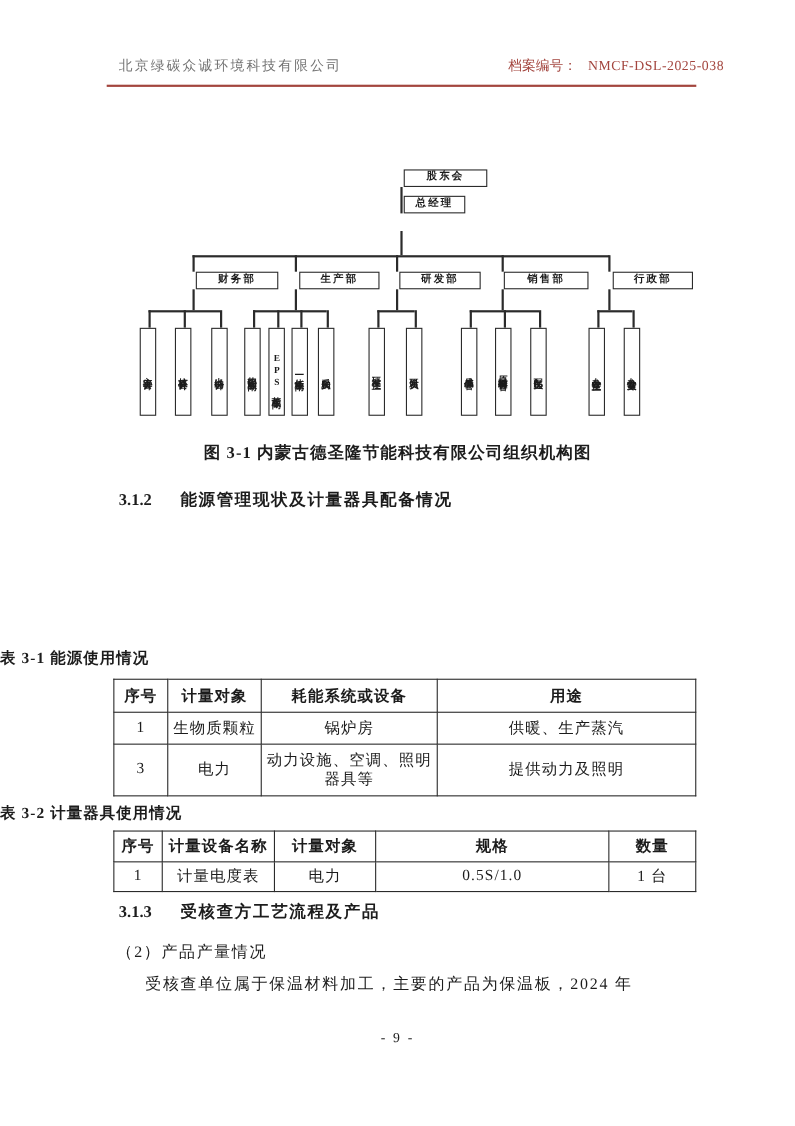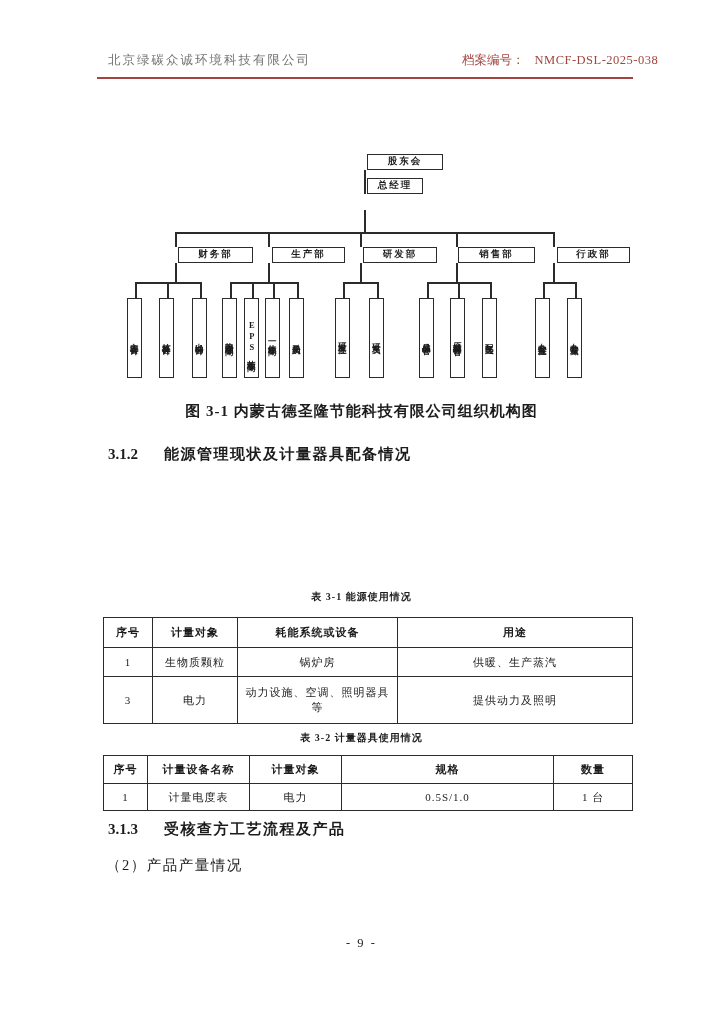--- a/index.html
+++ b/index.html
@@ -28,25 +28,25 @@
     font-size:8.5px; font-weight:bold; letter-spacing:1px; line-height:1; }
   .ln { position:absolute; background:#2b2b2b; }
   .v { width:1.5px; } .h { height:1.5px; }
   
   .caption { position:absolute; left:0; top:402px; width:723px; text-align:center;
     font-size:15px; font-weight:bold; letter-spacing:1px; }
   .heading { position:absolute; left:108px; font-size:15px; font-weight:bold; letter-spacing:1.5px; }
   .heading .no { margin-right:26px; letter-spacing:0; }
   .para { position:absolute; left:103px; width:528px; font-size:14.5px;
     line-height:38px; letter-spacing:1.6px; text-indent:2em; text-align:justify; }
-  .tbl-title { position:absolute; left:0; width:723px; text-align:center;
-    font-size:10px; font-weight:bold; letter-spacing:1px; }
+  .tbl-title { position:absolute; left:0; width:723px; text-align:left;
+    font-size:14px; font-weight:bold; letter-spacing:1px; }
   table { position:absolute; left:103px; width:529px; border-collapse:collapse; table-layout:fixed; }
   th, td { border:1.5px solid #2b2b2b; text-align:center; vertical-align:middle;
-    font-size:11px; letter-spacing:1px; padding:2px 4px; }
+    font-size:14px; letter-spacing:1px; padding:2px 4px; }
   th { font-weight:bold; }
   #table1 th { height:30px; } #table1 tr.r1 td { height:29px; } #table1 tr.r2 td { height:47px; }
   #table2 th { height:28px; } #table2 td { height:27px; }
   .sub-item { position:absolute; left:106px; font-size:14.5px; letter-spacing:1.5px; }
   .pagenum { position:absolute; left:0; top:936px; width:723px; text-align:center;
     font-size:12.5px; letter-spacing:2px; }
 </style>
 </head>
 <body>
 
@@ -182,15 +182,16 @@
       <td>0.5S/1.0</td>
       <td>1 台</td>
     </tr>
   </tbody>
     </table>
 
   <div class="heading" style="top:820px">
     <span class="no">3.1.3</span><span>受核查方工艺流程及产品</span>
   </div>
   <div class="sub-item" style="top:856px">（2）产品产量情况</div>
+  <div class="para" style="top:876px">受核查单位属于保温材料加工，主要的产品为保温板，2024 年</div>
 
   <div class="pagenum">- 9 -</div>
 </div>
 
 </body></html>

